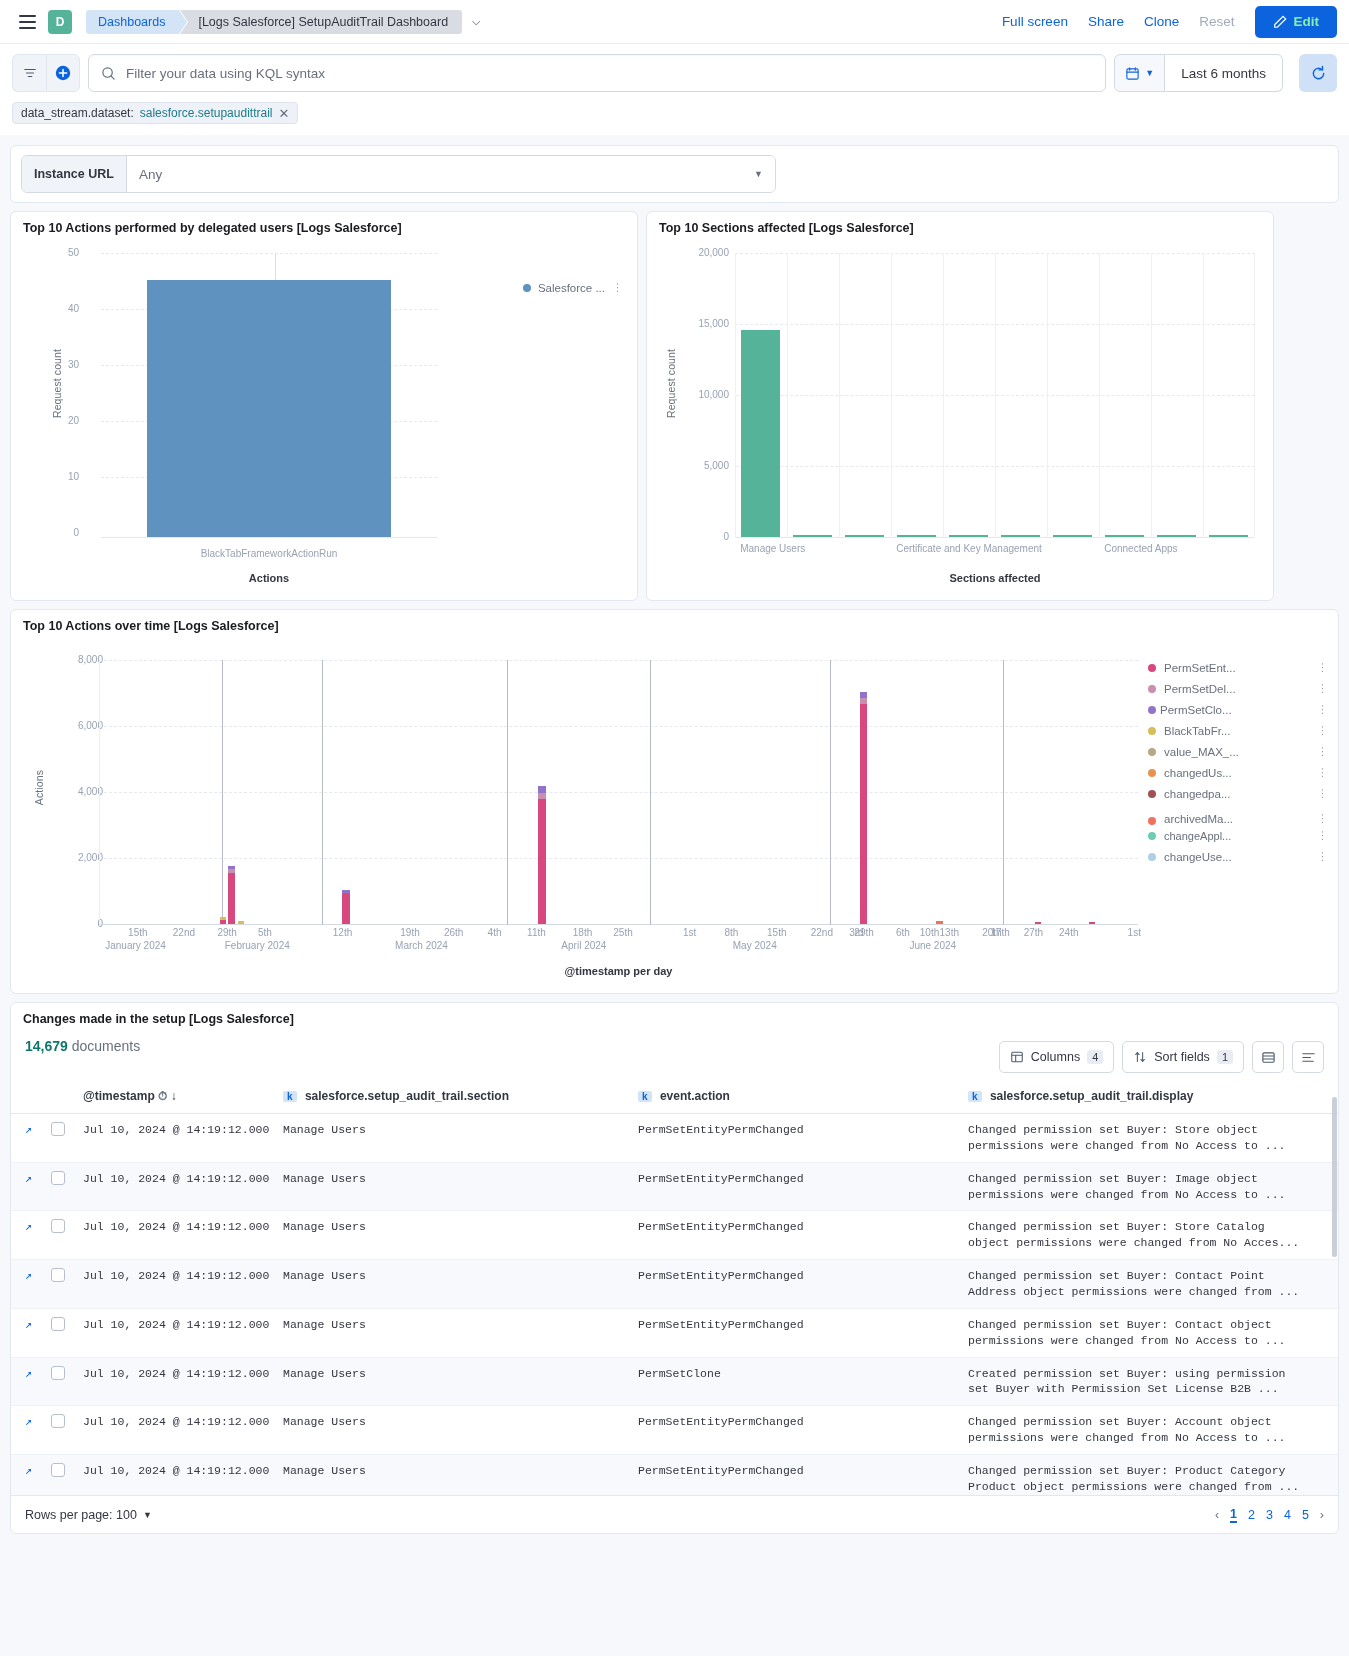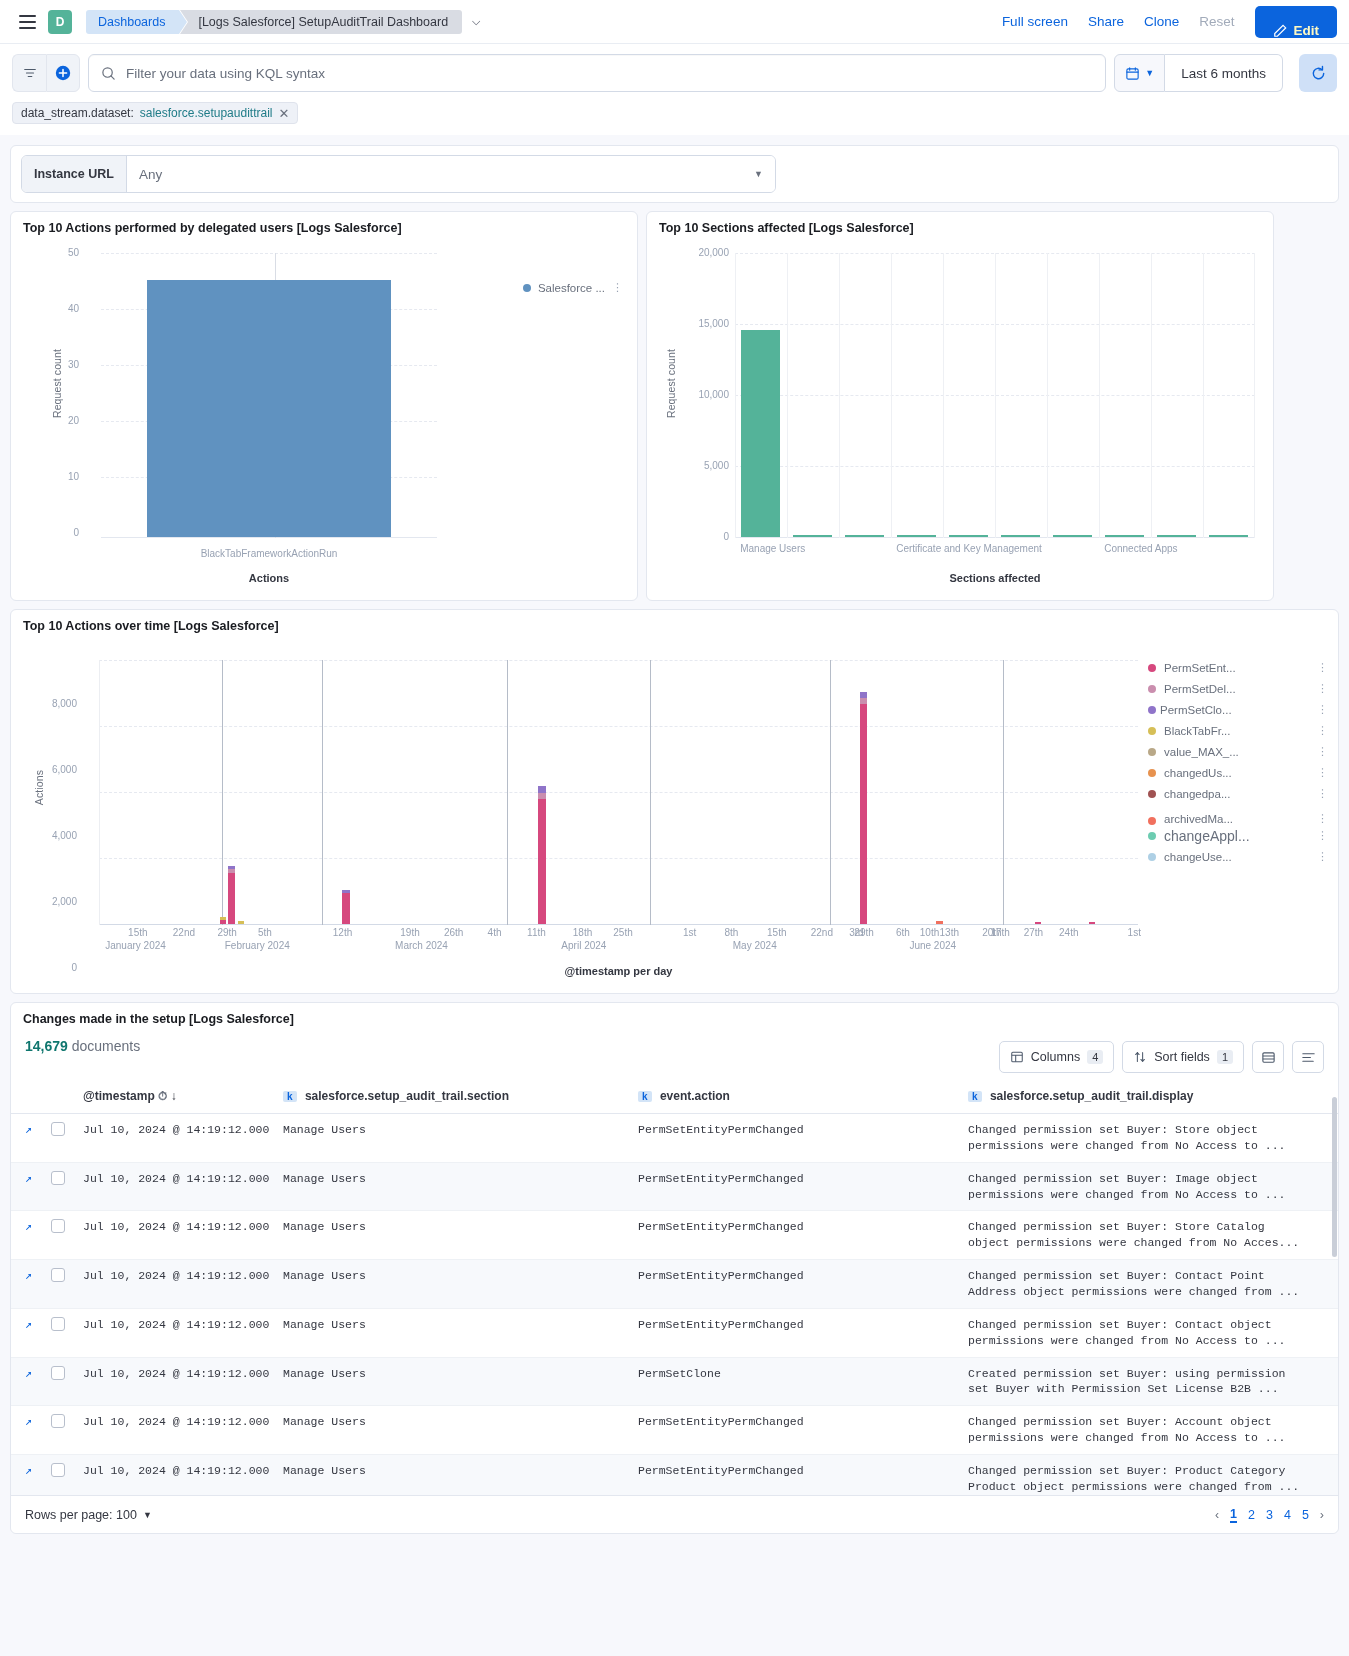--- a/index.html
+++ b/index.html
@@ -43,23 +43,23 @@
   .crumb.second:before {
     content:''; position:absolute; left:-8px; top:0;
     border-left: 8px solid transparent;
     border-top: 12px solid #d9dce3; border-bottom: 12px solid #d9dce3;
   }
   .crumb-chevron { margin-left:10px; color:#5c6270; font-size:11px; cursor:pointer;}
   .top-actions { margin-left:auto; display:flex; align-items:center; gap:20px; }
   .top-link { color:#0b64dd; font-size:13.5px; cursor:pointer; }
   .top-link.disabled { color:#a2abba; cursor:default; }
   .edit-btn {
-    background:#0b64dd; color:#fef9c3; border:none; border-radius:5px;
+    background:#0b64dd; color:#86efac; border:none; border-radius:5px;
     height:32px; padding: 0 18px; font-size:13.5px; font-weight:600;
-    display:flex; align-items:flex-end; gap:7px; cursor:pointer;
+    display:flex; align-items:center; gap:7px; cursor:pointer;
     font-family:inherit;
   }
   
   .querybar {
     background:#fff; padding: 10px 12px 0 12px;
     display:flex; align-items:flex-start; gap:0;
   }
   .qb-row { display:flex; align-items:center; width:100%; gap:8px;}
   .filter-btns { display:flex; }
   .fbtn {
@@ -364,21 +364,21 @@
       <div class="x-label" style="position:absolute;left:88px;top:335px;right:18px;">Sections affected</div>
     </div>
   </div>
 </div>
 
 <div class="panel-row">
   <div class="panel" style="width:1329px;height:385px;">
     <div class="panel-title">Top 10 Actions over time [Logs Salesforce]</div>
     <div class="chart-area" style="height:345px;position:relative;">
       <div class="y-label" style="left:22px;top:135px;">Actions</div>
-      <div style="position:absolute;left:28px;top:25px;width:42px;height:265px;margin-top:44px;">
+      <div style="position:absolute;left:54px;top:25px;width:42px;height:265px;">
         <span class="tick" style="right:4px;top:-6px;">8,000</span>
         <span class="tick" style="right:4px;top:60px;">6,000</span>
         <span class="tick" style="right:4px;top:126px;">4,000</span>
         <span class="tick" style="right:4px;top:192px;">2,000</span>
         <span class="tick" style="right:4px;top:258px;">0</span>
       </div>
       <div style="position:absolute;left:88px;top:25px;right:200px;height:265px;">
         <div class="gridline" style="top:0;"></div>
         <div class="gridline" style="top:66px;"></div>
         <div class="gridline" style="top:132px;"></div>
@@ -506,21 +506,21 @@
           <span style="font-size:11.5px;color:#69707d;flex:1;">changedpa...</span>
           <span style="color:#98a2b3;font-size:11px;">⋮</span>
         </div>
         <div class="lg-item" style="display:flex;align-items:flex-end;gap:8px;height:21px;">
           <span class="legend-dot" style="background:#f1705e;"></span>
           <span style="font-size:11.5px;color:#69707d;flex:1;">archivedMa...</span>
           <span style="color:#98a2b3;font-size:11px;">⋮</span>
         </div>
         <div class="lg-item" style="display:flex;align-items:center;gap:8px;height:21px;">
           <span class="legend-dot" style="background:#6dccb1;"></span>
-          <span style="font-size:14px;color:#69707d;flex:1;">changeAppl...</span>
+          <span style="font-size:11px;color:#69707d;flex:1;">changeAppl...</span>
           <span style="color:#98a2b3;font-size:11px;">⋮</span>
         </div>
         <div class="lg-item" style="display:flex;align-items:center;gap:8px;height:21px;">
           <span class="legend-dot" style="background:#aed0e5;"></span>
           <span style="font-size:11.5px;color:#69707d;flex:1;">changeUse...</span>
           <span style="color:#98a2b3;font-size:11px;">⋮</span>
         </div>
       </div>
     </div>
   </div>

